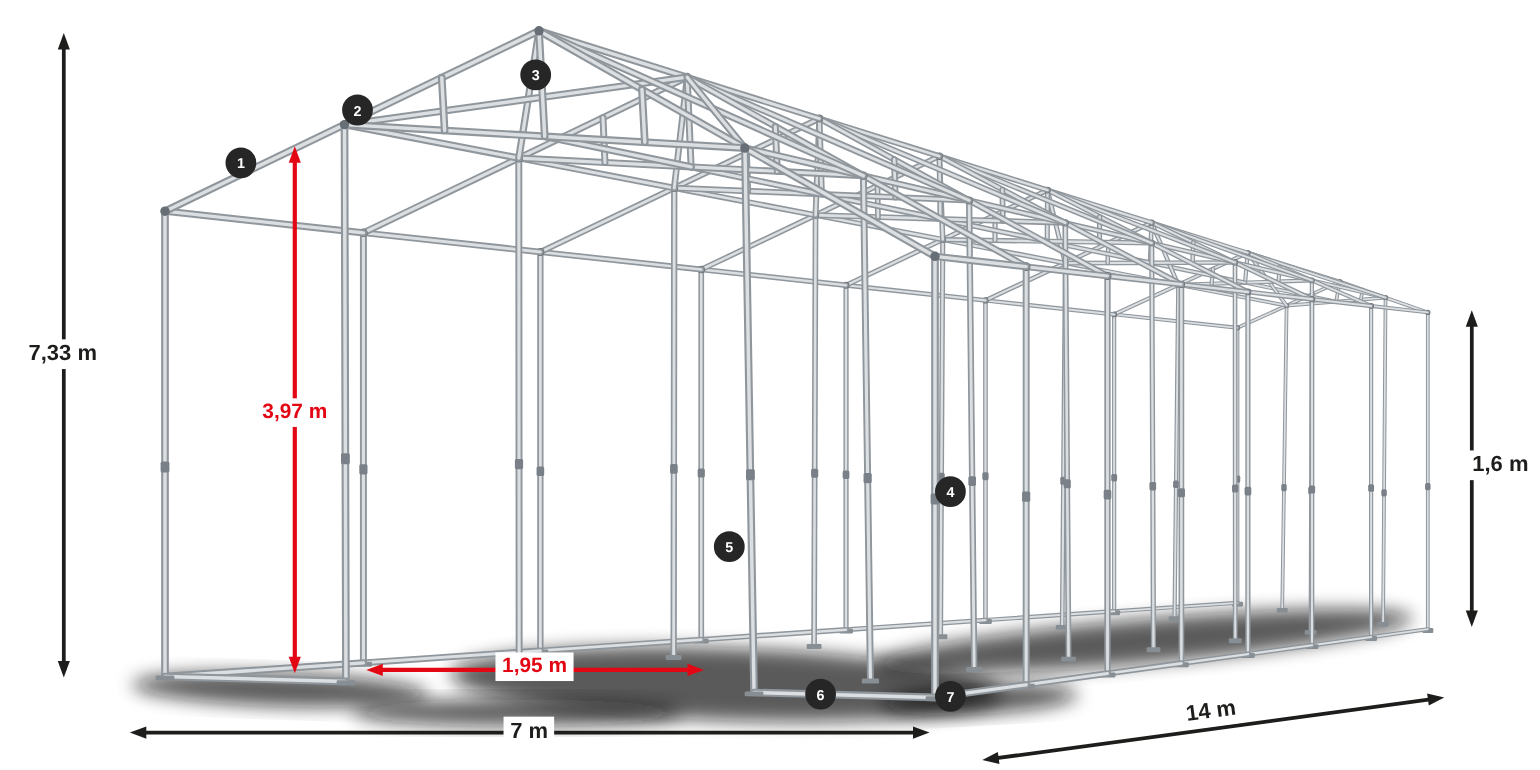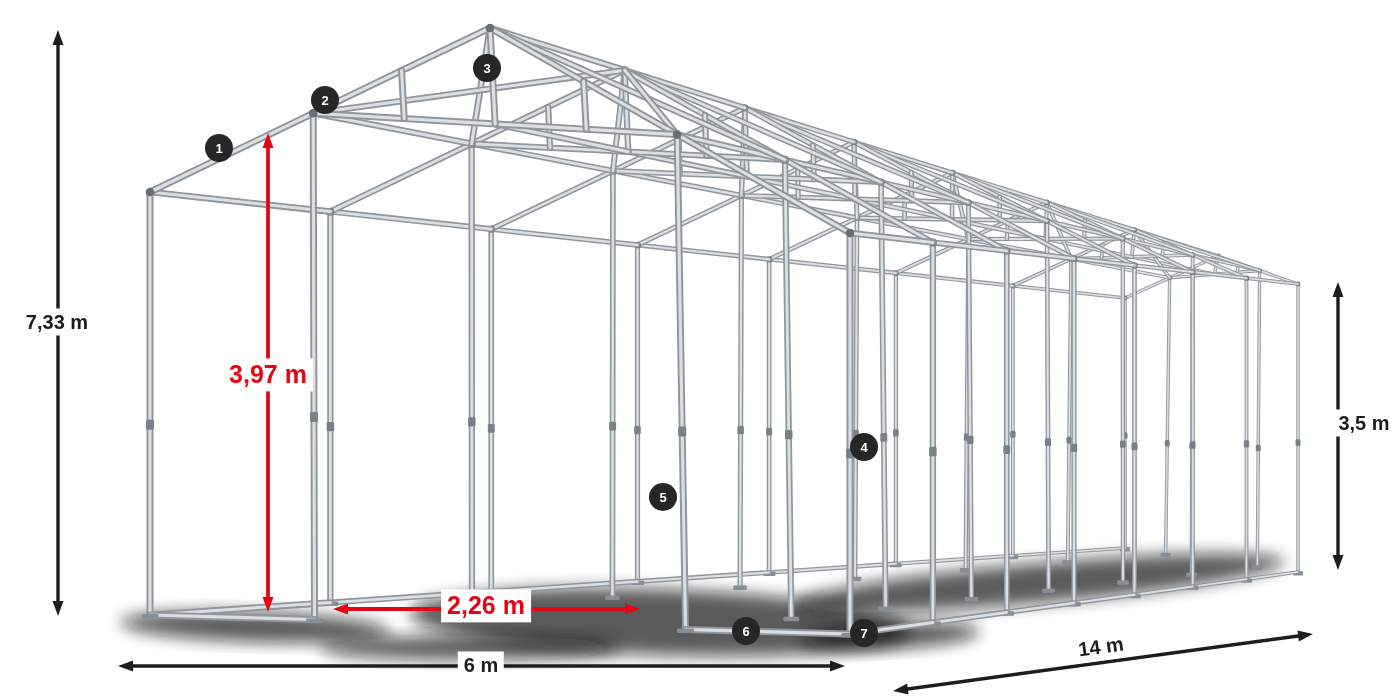--- a/index.html
+++ b/index.html
@@ -4,21 +4,21 @@
 <style>
   *{margin:0;padding:0;box-sizing:border-box}
   html,body{background:#ffffff;font-family:"Liberation Sans",sans-serif}
   .stage{position:relative;width:1400px;height:700px;background:#ffffff;overflow:hidden}
   svg{position:absolute;left:0;top:0}
   .dim{
     position:absolute;transform:translate(-50%,-50%);
     background:#ffffff;padding:1px 6px;font-weight:bold;font-size:20px;
     color:var(--dim-black,#1d1d1b);white-space:nowrap;line-height:1.25
   }
-  .dim.red{color:var(--dim-red,#e30613);font-size:25px}
+  .dim.red{color:var(--dim-red,#e30613);font-size:19px}
   .dim.rot{transform:translate(-50%,-50%) rotate(-7.5deg)}
   .marker{
     position:absolute;width:28px;height:28px;border-radius:50%;
     transform:translate(-50%,-50%);display:flex;align-items:center;justify-content:center;
     font-weight:bold;font-size:13px
   }
 </style>
 </head>
 <body>
 
@@ -496,27 +496,27 @@
         <line x1="346" y1="609" x2="627" y2="609" stroke="#e30613" stroke-width="3.8"></line>
         <polygon points="333,609 348,614.5 348,603.5" fill="#e30613"></polygon>
         <polygon points="640,609 625,603.5 625,614.5" fill="#e30613"></polygon>
       </g>
     </svg>
 
   <div class="dim" style="left:57px;top:322px">7,33 m</div>
 
   <div class="dim red" style="left:268px;top:375px">3,97 m</div>
 
-  <div class="dim" style="left:1364px;top:423px">3,5 m</div>
-
-  <div class="dim" style="left:481px;top:665px">6 m</div>
+  <div class="dim" style="left:1364px;top:423px">1,6 m</div>
+
+  <div class="dim" style="left:481px;top:665px">7 m</div>
 
   <div class="dim rot" style="left:1101px;top:647px">14 m</div>
 
-  <div class="dim red" style="left:486px;top:606px">2,26 m</div>
+  <div class="dim red" style="left:486px;top:606px">1,95 m</div>
 
 <div class="marker" style="left: 219px; top: 148px; background: rgb(38, 38, 38); color: rgb(255, 255, 255);">1</div>
     <div class="marker" style="left: 325px; top: 100px; background: rgb(38, 38, 38); color: rgb(255, 255, 255);">2</div>
     <div class="marker" style="left: 487px; top: 68px; background: rgb(38, 38, 38); color: rgb(255, 255, 255);">3</div>
     <div class="marker" style="left: 864px; top: 447px; background: rgb(38, 38, 38); color: rgb(255, 255, 255);">4</div>
     <div class="marker" style="left: 663px; top: 497px; background: rgb(38, 38, 38); color: rgb(255, 255, 255);">5</div>
     <div class="marker" style="left: 746px; top: 631px; background: rgb(38, 38, 38); color: rgb(255, 255, 255);">6</div>
     <div class="marker" style="left: 864px; top: 633px; background: rgb(38, 38, 38); color: rgb(255, 255, 255);">7</div>
   </div>
 

